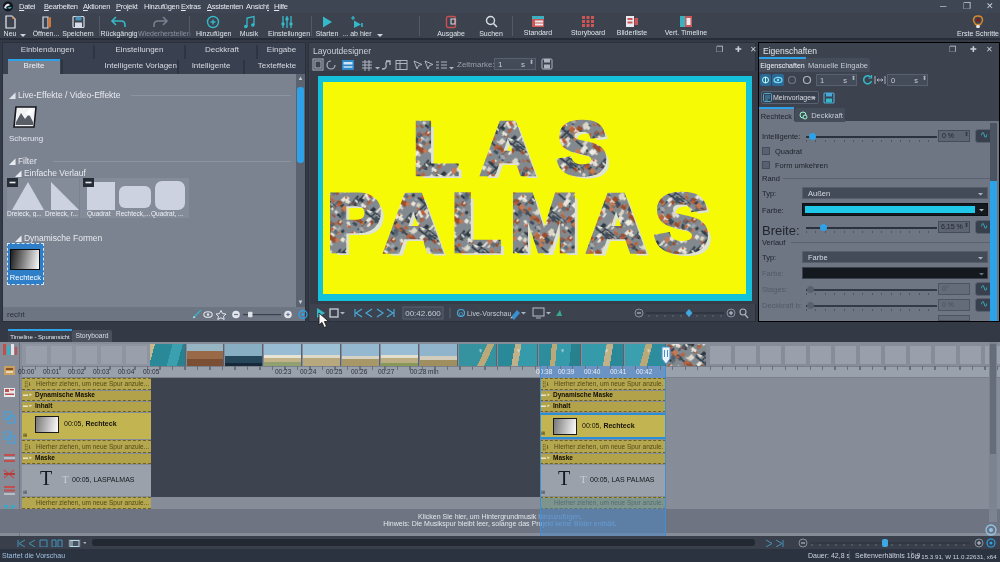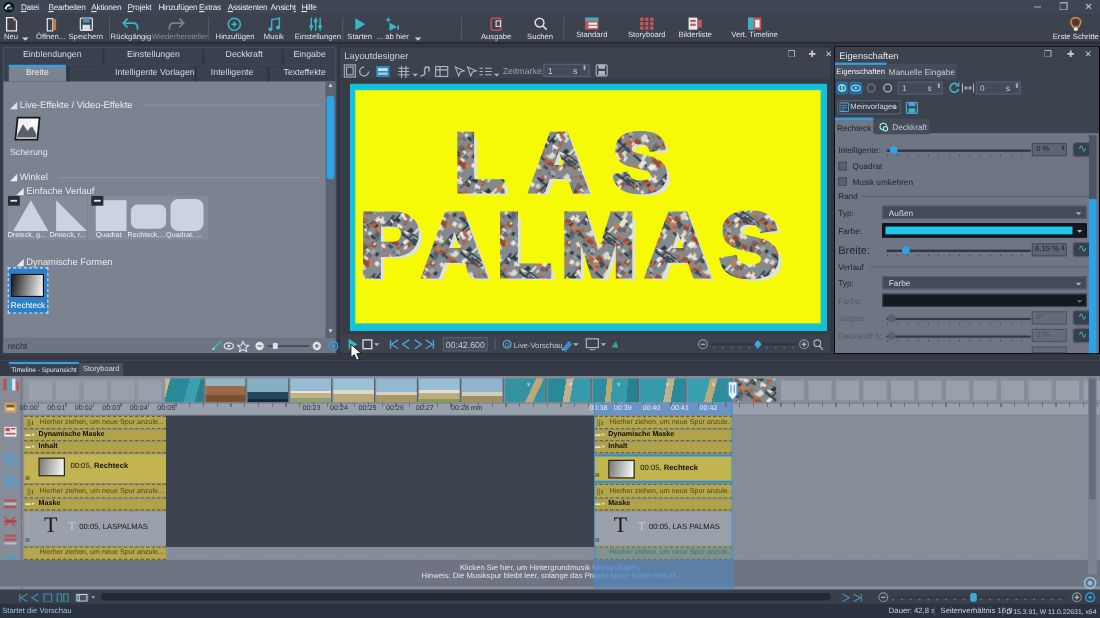--- a/index.html
+++ b/index.html
@@ -172,21 +172,21 @@
 
     <div class="abs" style="left:6px;top:47px;color:#e8ebf0;font-size:8.5px"><span style="color:#dde1e8">◢</span> Live-Effekte / Video-Effekte</div>
     <div class="abs" style="left:128px;top:52px;width:160px;height:1px;background:#8d94a1"></div>
     <svg class="abs" style="left:8px;top:62px" width="28" height="24" viewBox="0 0 26 24">
         <path d="M4 2 H24 L22 22 H2 Z" fill="#f2f3f5" stroke="#16181c" stroke-width="1.6"></path>
         <path d="M4 17 L9 8 L13 14 L17 9 L21 17 L21 20 H3.5 Z" fill="#585d66"></path>
         <path d="M14 8 L17 5 L20 8 L17 11 Z" fill="#fff"></path>
         <circle cx="19" cy="5.5" r="2.2" fill="#fdfdfd"></circle>
       </svg>
     <div class="abs" style="left:6px;top:91px;color:#e4e8ee;font-size:8px">Scherung</div>
-    <div class="abs" style="left:6px;top:113px;color:#e8ebf0;font-size:8.5px">◢ Winkel</div>
+    <div class="abs" style="left:6px;top:113px;color:#e8ebf0;font-size:8.5px">◢ Filter</div>
     <div class="abs" style="left:50px;top:118px;width:238px;height:1px;background:#8d94a1"></div>
     <div class="abs" style="left:12px;top:125px;color:#e8ebf0;font-size:8.5px">◢ Einfache Verlauf</div>
     <div class="abs" style="left:4px;top:135px;width:72px;height:40px;background:#848b99"></div>
     <div class="abs" style="left:77px;top:135px;width:109px;height:40px;background:#848b99"></div>
     <svg class="abs" style="left:4px;top:135px" width="284" height="40">
       <path d="M21 4 L37 32 L5 32 Z" fill="#ccd2df"></path>
       <path d="M44 4 L44 32 L72 32 Z" fill="#ccd2df"></path>
       <rect x="80" y="4" width="28" height="28" fill="#ccd2df"></rect>
       <rect x="112" y="8" width="32" height="22" rx="6" fill="#ccd2df"></rect>
       <rect x="148" y="3" width="30" height="29" rx="7" fill="#ccd2df"></rect>
@@ -555,38 +555,38 @@
     <div class="abs" style="left:47px;top:93px;width:131px;height:2px;background:#2c323d"></div>
     <div class="abs" style="left:50px;top:90px;width:7px;height:7px;background:#2da2e8;border-radius:50%"></div>
     <div class="abs" style="left:179px;top:87px;width:32px;height:12px;background:#5d6472;border:1px solid #454c59;font-size:7px;color:#20252d">
         <span style="position:absolute;left:3px;top:1px">0 %</span>
         <span style="position:absolute;right:0px;top:-1px;font-size:6px;color:#323844">⬍</span>
       </div>
     <div class="abs wavebtn" style="left:216px;top:86px"></div>
     <div class="abs" style="left:3px;top:104px;width:8px;height:8px;background:#596070;border:1px solid #464d5a"></div>
     <div class="abs" style="left:16px;top:104px;color:#20252d;font-size:7.5px">Quadrat</div>
     <div class="abs" style="left:3px;top:118px;width:8px;height:8px;background:#596070;border:1px solid #464d5a"></div>
-    <div class="abs" style="left:16px;top:118px;color:#20252d;font-size:7.5px">Musik umkehren</div>
+    <div class="abs" style="left:16px;top:118px;color:#20252d;font-size:7.5px">Form umkehren</div>
     <div class="abs" style="left:3px;top:131px;color:#20252d;font-size:7.5px">Rand</div>
     <div class="abs" style="left:24px;top:135px;width:213px;height:1px;background:#5a6170"></div>
     <div class="abs" style="left:3px;top:146px;color:#20252d;font-size:7.5px">Typ:</div>
     <div class="abs" style="left:43px;top:144px;width:186px;height:12px;background:#434b58;border:1px solid #565d6b;color:#d6dae2;font-size:7.5px">
         <span style="position:absolute;left:5px;top:1px">Außen</span>
         <svg style="position:absolute;right:3px;top:4px" width="7" height="5">
           <path d="M1 1 L3.5 3.5 L6 1 Z" fill="#aeb4bf"></path>
         </svg>
       </div>
     <div class="abs" style="left:3px;top:163px;color:#20252d;font-size:7.5px">Farbe:</div>
     <div class="abs" style="left:43px;top:160px;width:186px;height:13px;background:#14181f;border:1px solid #0c0f14">
         <div style="position:absolute;left:2px;top:2px;width:170px;height:7px;background:#1fc8e8"></div>
         <svg style="position:absolute;right:2px;top:4px" width="7" height="5">
           <path d="M1 1 L3.5 3.5 L6 1 Z" fill="#aeb4bf"></path>
         </svg>
       </div>
-    <div class="abs" style="left:3px;top:180px;color:#20252d;font-size:10px">Breite:</div>
+    <div class="abs" style="left:3px;top:180px;color:#20252d;font-size:13px">Breite:</div>
     <div class="abs" style="left:47px;top:184px;width:131px;height:2px;background:#2c323d"></div>
     <div class="abs" style="left:61px;top:181px;width:7px;height:7px;background:#2da2e8;border-radius:50%"></div>
     <div class="abs" style="left:179px;top:178px;width:32px;height:12px;background:#5d6472;border:1px solid #454c59;font-size:7px;color:#20252d">
         <span style="position:absolute;left:2px;top:1px">6,15 %</span>
         <span style="position:absolute;right:0px;top:-1px;font-size:6px;color:#323844">⬍</span>
       </div>
     <div class="abs wavebtn" style="left:216px;top:177px"></div>
     <div class="abs" style="left:3px;top:195px;color:#20252d;font-size:7.5px">Verlauf</div>
     <div class="abs" style="left:32px;top:199px;width:205px;height:1px;background:#5a6170"></div>
     <div class="abs" style="left:3px;top:210px;color:#20252d;font-size:7.5px">Typ:</div>

